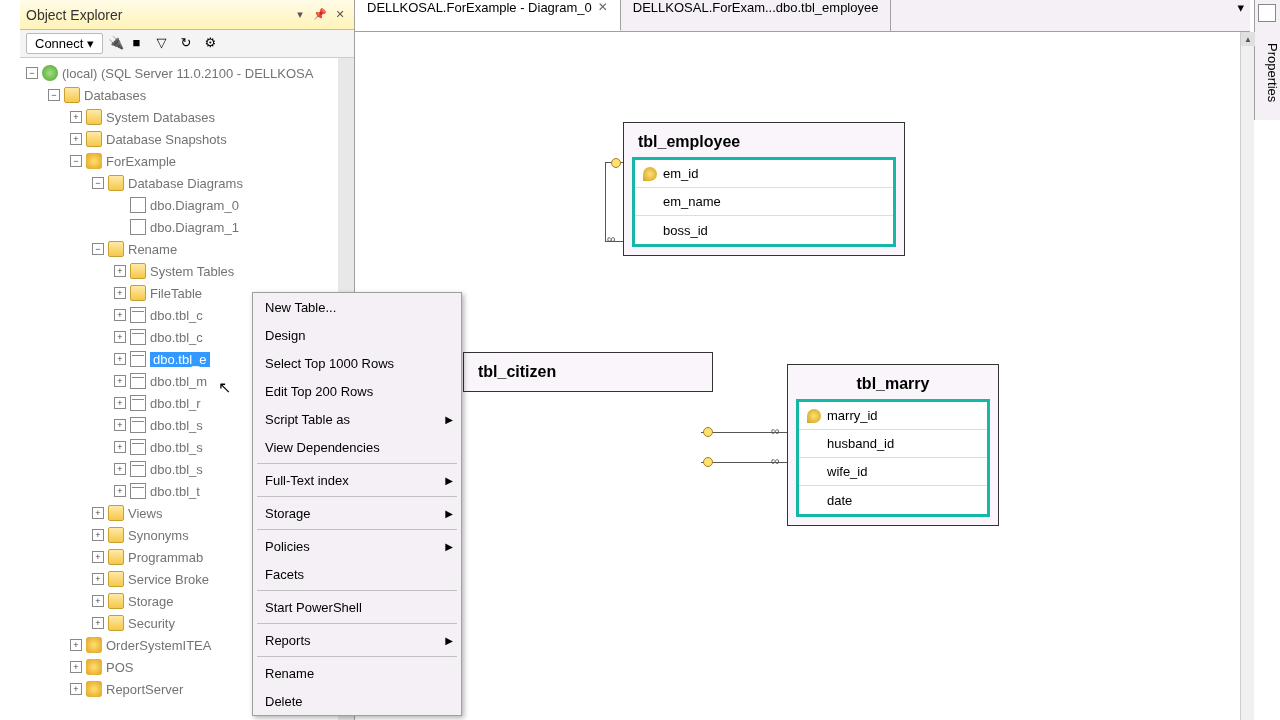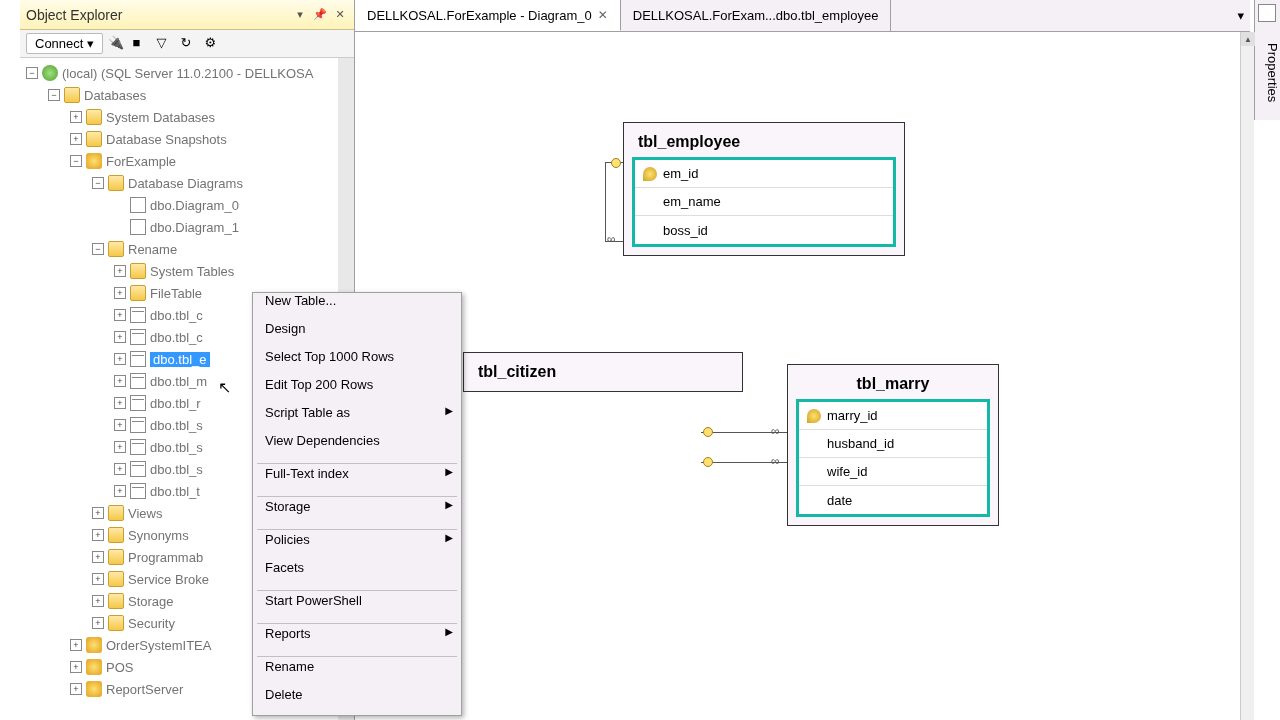--- a/index.html
+++ b/index.html
@@ -23,27 +23,27 @@
 .table-icon { background: #fff; border: 1px solid #888; position: relative; }
 .table-icon::before { content: ""; position: absolute; top: 3px; left: 1px; right: 1px; height: 1px; background: #888; }
 .diagram-icon { background: #fff; border: 1px solid #888; }
 .server-icon { background: radial-gradient(#a0e080, #50a030); border-radius: 50%; }
 .tree-label { color: #737373; }
 .tree-label.selected { background: #3399ff; color: #fff; padding: 0 3px; }
 .cursor-arrow { position: absolute; left: 218px; top: 378px; font-size: 16px; color: #000; z-index: 50; pointer-events: none; }
 
 
 .context-menu { position: absolute; left: 252px; top: 292px; width: 210px; background: #f5f0f6; border: 1px solid #a0a0a0; box-shadow: 2px 2px 5px rgba(0,0,0,0.3); z-index: 100; }
-.menu-item { height: 28px; display: flex; padding: 0 12px; cursor: pointer; position: relative; }
+.menu-item { height: 28px; display: flex; align-items: center; padding: 0 12px; cursor: pointer; position: relative; }
 .menu-sep { height: 1px; background: #c0c0c0; margin: 2px 4px; }
 .menu-arrow { position: absolute; right: 8px; font-size: 10px; }
 
 
 .tab-bar { position: absolute; left: 355px; top: 0; right: 30px; height: 32px; background: #f4f0f6; border-bottom: 1px solid #a0a0a0; display: flex; align-items: stretch; }
-.tab { padding: 0 12px; display: flex; align-items: center; border-right: 1px solid #a0a0a0; font-size: 13px; cursor: pointer; gap: 6px; }
+.tab { padding: 0 12px; display: flex; align-items: flex-start; border-right: 1px solid #a0a0a0; font-size: 13px; cursor: pointer; gap: 6px; }
 .tab.active { background: #fff; border-bottom: 1px solid #fff; }
 .tab-close { font-size: 12px; color: #666; }
 
 
 .properties-tab { position: absolute; right: 0; top: 0; width: 26px; height: 120px; background: #f4f0f6; border-left: 1px solid #a0a0a0; writing-mode: vertical-rl; text-align: center; padding-top: 26px; font-size: 13px; }
 .properties-icon { position: absolute; right: 4px; top: 4px; width: 18px; height: 18px; background: #fff; border: 1px solid #888; }
 
 
 .canvas { position: absolute; left: 355px; top: 32px; right: 26px; bottom: 0; background: #fff; }
 .canvas-scroll { position: absolute; right: 0; top: 0; width: 14px; height: 100%; background: #f0f0f0; border-left: 1px solid #ccc; }
@@ -323,21 +323,21 @@
           <span class="key-icon none"></span>
           <span>boss_id</span>
         </div>
     </div>
   </div>
 
   <div style="position:absolute; left:250px; top:130px; width:18px; height:80px; border:1px solid #555; border-right:none;"></div>
   <div class="relation-end" style="left:256px; top:126px;"></div>
   <div class="relation-endcap" style="left:252px; top:200px;">∞</div>
 
-  <div class="db-table-outer" style="left:108px; top:320px; width:280px;">
+  <div class="db-table-outer" style="left:108px; top:320px; width:250px;">
     <div class="db-table-title">tbl_citizen</div>
   </div>
 
   <div class="db-table-outer" style="left:432px; top:332px; width:212px;text-align:center;">
     <div class="db-table-title">tbl_marry</div>
     <div class="db-table-body">
       <div class="col-row">
           <span class="key-icon pk"></span>
           <span>marry_id</span>
         </div>

